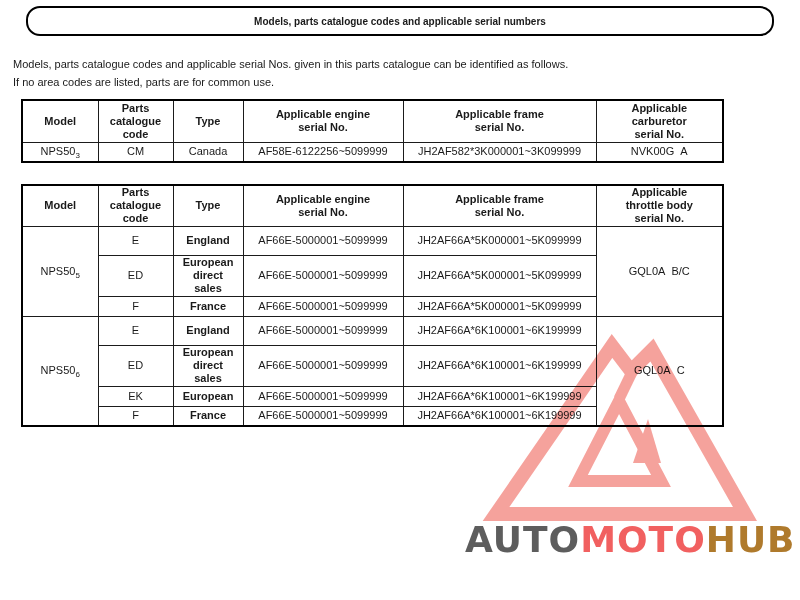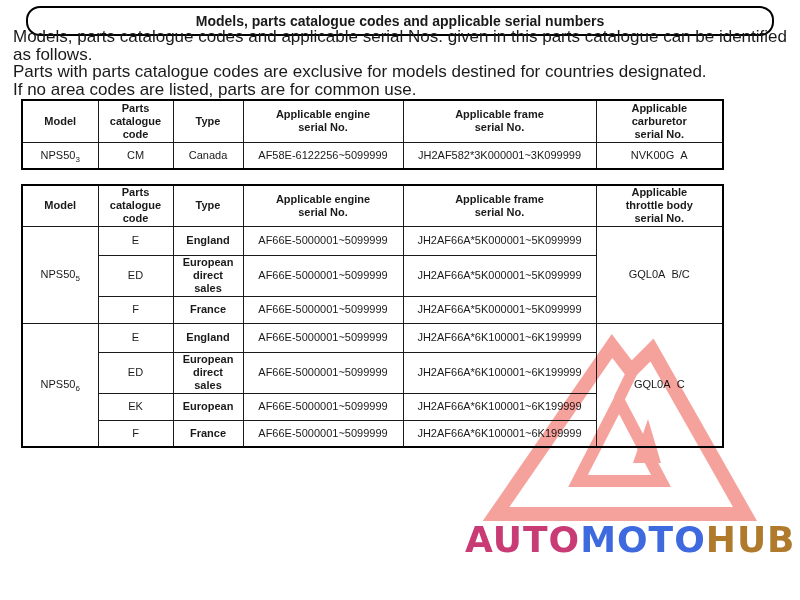--- a/index.html
+++ b/index.html
@@ -5,57 +5,56 @@
   html,body{margin:0;padding:0;}
   body{
     width:800px;height:600px;position:relative;overflow:hidden;
     background:#ffffff;color:#1a1a1a;
     font-family:"Liberation Sans",sans-serif;
   }
   .title-box{
     position:absolute;left:26px;top:6px;width:744px;height:26px;
     border:2px solid #000;border-radius:14px;
     display:flex;align-items:center;justify-content:center;
-    font-weight:bold;font-size:14px;letter-spacing:0px;
+    font-weight:bold;font-size:10px;letter-spacing:0px;
     background:#fff;
   }
-  .intro{position:absolute;left:13px;top:28px;font-size:17px;line-height:17.5px;}
+  .intro{position:absolute;left:13px;top:56px;font-size:11px;line-height:17.5px;}
   .intro p{margin:0;}
   table.ptable{
     position:absolute;border-collapse:collapse;table-layout:fixed;
     border:2px solid #000;background:transparent;
   }
   .ptable th,.ptable td{
     border:1.5px solid #1b1b1b;text-align:center;vertical-align:middle;
     font-size:11px;line-height:1.18;padding:0 2px;overflow:hidden;
   }
   .ptable th{font-weight:bold;}
   .pre{white-space:pre-line;font-weight:bold;}
   sub{font-size:8px;line-height:0;}
-  .h42{height:42px;} .h41{height:41px;} .h29{height:29px;} .h27{height:27px;margin-top:11px;}
+  .h42{height:42px;} .h41{height:41px;} .h29{height:29px;} .h27{height:20px;margin-top:11px;}
   .wm{position:absolute;pointer-events:none;mix-blend-mode:multiply;opacity:0.85;z-index:5;}
   .wm-word{
     left:465px;top:522px;
     font-family:"DejaVu Sans",sans-serif;font-weight:bold;
     font-size:36px;line-height:1;letter-spacing:1px;white-space:nowrap;
   }
-  .wm-auto{color:#be185d;} .wm-moto{color:#1d4ed8;} .wm-hub{color:#a16207;}
+  .wm-auto{color:#404040;} .wm-moto{color:#ef4444;} .wm-hub{color:#a16207;}
   .logo-stroke{fill:none;stroke:#f4928b;stroke-linejoin:miter;}
   .logo-fill{fill:#f4928b;}
 </style>
 </head>
 <body>
 
 <div class="title-box">
   <span>Models, parts catalogue codes and applicable serial numbers</span>
 </div>
 
 <div class="intro">
   <p>Models, parts catalogue codes and applicable serial Nos. given in this parts catalogue can be identified as follows.</p>
-  <p>Parts with parts catalogue codes are exclusive for models destined for countries designated.</p>
   <p>If no area codes are listed, parts are for common use.</p>
 </div>
 
 <table class="ptable" style="left:21px;top:99px;width:701px;">
   <colgroup>
     <col style="width:76px">
       <col style="width:75px">
       <col style="width:70px">
     <col style="width:160px">
       <col style="width:193px">

